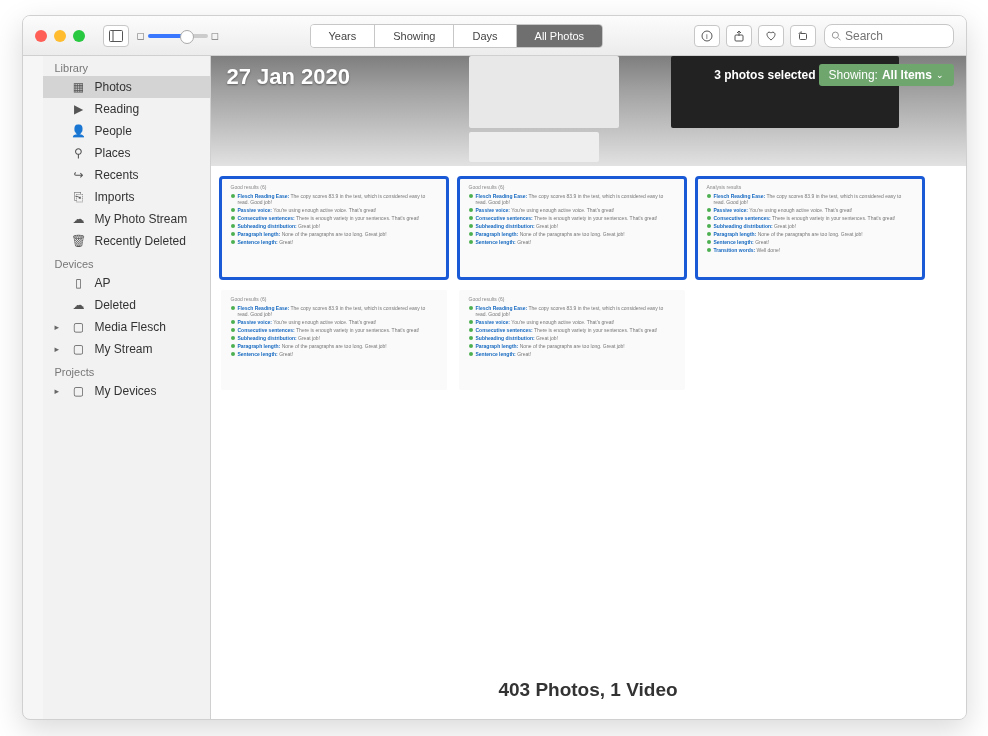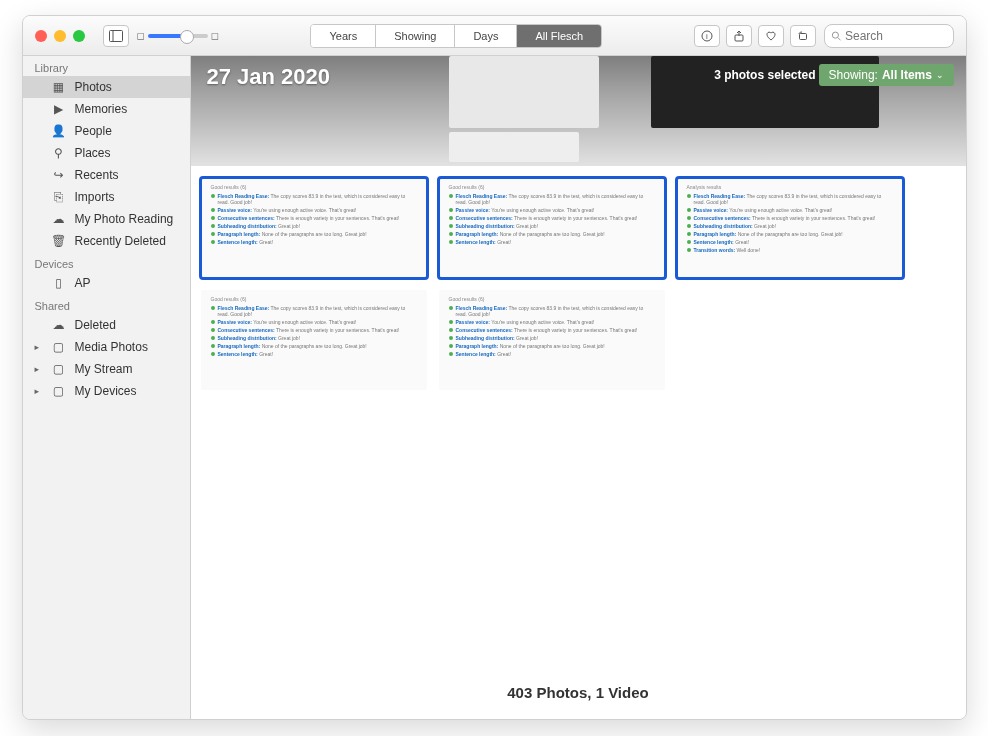--- a/index.html
+++ b/index.html
@@ -20,21 +20,21 @@
   .slider::after{content:"";position:absolute;right:14px;top:-4px;width:12px;height:12px;border-radius:50%;background:#fff;border:1px solid #aaa;}
   .search { display:flex; align-items:center; border:1px solid #c7c7c7; border-radius:8px; background:#fff; height:24px; padding:0 6px; flex:0 0 130px;}
   .search svg{color:#888;}
   .search input{border:none;outline:none;font-size:12px;margin-left:4px;width:100%;}
   .toolbar .spacer{flex:1;}
   .tb-group{display:flex;gap:6px;}
   .icon-box{display:flex;align-items:center;gap:3px;}
 
   
   .body{flex:1;display:flex;min-height:0;}
-  .sidebar{width:168px;border-right:1px solid #d0d0d0;background:#f2f2f2;overflow:auto;font-size:12px;color:#333;}
+  .sidebar{width:168px;border-right:1px solid #d0d0d0;background:#f2f2f2;overflow:auto;font-size:12px;color:#333;margin-left:20px;}
   .section-header{padding:6px 12px 2px;font-size:11px;color:#777;}
   .sb-item{display:flex;align-items:center;gap:8px;padding:4px 12px;color:#333;cursor:default;}
   .sb-item.selected{background:#d4d4d4;}
   .sb-item .ico{width:16px;text-align:center;color:#555;}
   .sb-item .disclosure{width:8px;font-size:9px;color:#666;}
   .sb-item .label{flex:1;}
   .content{flex:1;display:flex;flex-direction:column;background:#fff;position:relative;}
   .hero{height:110px;background:linear-gradient(#7e7e7e 0%,#a0a0a0 30%,#e2e2e2 100%);position:relative;}
   .hero .date{position:absolute;left:16px;top:8px;font-size:22px;font-weight:700;color:#fff;text-shadow:0 1px 2px rgba(0,0,0,0.4);}
   .hero .selcount{position:absolute;right:150px;top:12px;font-size:12px;color:#fff;font-weight:600;}
@@ -46,21 +46,21 @@
 
   .grid{flex:1;overflow:auto;padding:12px 10px;display:flex;flex-wrap:wrap;gap:12px;align-content:flex-start;}
   .thumb{width:226px;height:100px;background:#fafafa;border-radius:2px;position:relative;padding:6px 10px;font-size:5px;color:#555;overflow:hidden;}
   .thumb.selected{outline:3px solid #1a5ad6;outline-offset:-1px;}
   .thumb .hdr{font-size:5px;color:#888;margin-bottom:3px;}
   .thumb .line{display:flex;align-items:flex-start;gap:3px;margin-bottom:2px;}
   .thumb .dot{width:4px;height:4px;border-radius:50%;margin-top:1px;flex-shrink:0;}
   .thumb .k{color:#1669c1;font-weight:600;}
   .thumb .v{color:#777;}
 
-  .footer{text-align:center;font-size:15px;font-weight:600;color:#333;padding:18px 0;}
+  .footer{text-align:center;font-size:19px;font-weight:600;color:#333;padding:18px 0;}
 </style>
 </head>
 <body>
 
 <div class="window">
 
   <div class="toolbar">
     <div class="traffic">
       <span class="tl-close"></span>
       <span class="tl-min"></span>
@@ -75,21 +75,21 @@
     <div class="icon-box">
       <span style="font-size:10px;color:#777;">◻</span>
       <div class="slider"></div>
       <span style="font-size:10px;color:#777;">◻</span>
     </div>
     <div class="spacer"></div>
     <div class="segmented">
       <button>Years</button>
       <button>Showing</button>
       <button>Days</button>
-      <button class="active">All Flesch</button>
+      <button class="active">All Photos</button>
     </div>
     <div class="spacer"></div>
     <div class="tb-group">
       <div class="tb-btn">
           <svg width="12" height="12" viewBox="0 0 12 12">
             <circle cx="6" cy="6" r="5" fill="none" stroke="currentColor"></circle>
             <text x="6" y="9" text-anchor="middle" font-size="8" fill="currentColor">i</text>
           </svg>
         </div>
       <div class="tb-btn">
@@ -124,21 +124,21 @@
     <div class="sidebar" id="sidebar">
         <div class="section-header">Library</div>
         <div class="sb-item selected">
           <span class="disclosure"></span>
           <span class="ico">▦</span>
           <span class="label">Photos</span>
         </div>
         <div class="sb-item">
           <span class="disclosure"></span>
           <span class="ico">▶</span>
-          <span class="label">Memories</span>
+          <span class="label">Reading</span>
         </div>
         <div class="sb-item">
           <span class="disclosure"></span>
           <span class="ico">👤</span>
           <span class="label">People</span>
         </div>
         <div class="sb-item">
           <span class="disclosure"></span>
           <span class="ico">⚲</span>
           <span class="label">Places</span>
@@ -149,49 +149,49 @@
           <span class="label">Recents</span>
         </div>
         <div class="sb-item">
           <span class="disclosure"></span>
           <span class="ico">⎘</span>
           <span class="label">Imports</span>
         </div>
         <div class="sb-item">
           <span class="disclosure"></span>
           <span class="ico">☁</span>
-          <span class="label">My Photo Reading</span>
+          <span class="label">My Photo Stream</span>
         </div>
         <div class="sb-item">
           <span class="disclosure"></span>
           <span class="ico">🗑</span>
           <span class="label">Recently Deleted</span>
         </div>
         <div class="section-header">Devices</div>
         <div class="sb-item">
           <span class="disclosure"></span>
           <span class="ico">▯</span>
           <span class="label">AP</span>
         </div>
-        <div class="section-header">Shared</div>
         <div class="sb-item">
           <span class="disclosure"></span>
           <span class="ico">☁</span>
           <span class="label">Deleted</span>
         </div>
         <div class="sb-item">
           <span class="disclosure">▸</span>
           <span class="ico">▢</span>
-          <span class="label">Media Photos</span>
+          <span class="label">Media Flesch</span>
         </div>
         <div class="sb-item">
           <span class="disclosure">▸</span>
           <span class="ico">▢</span>
           <span class="label">My Stream</span>
         </div>
+        <div class="section-header">Projects</div>
         <div class="sb-item">
           <span class="disclosure">▸</span>
           <span class="ico">▢</span>
           <span class="label">My Devices</span>
         </div>
       </div>
 
     <div class="content">
       <div class="hero">
         <div class="fake-thumb ft1"></div>

